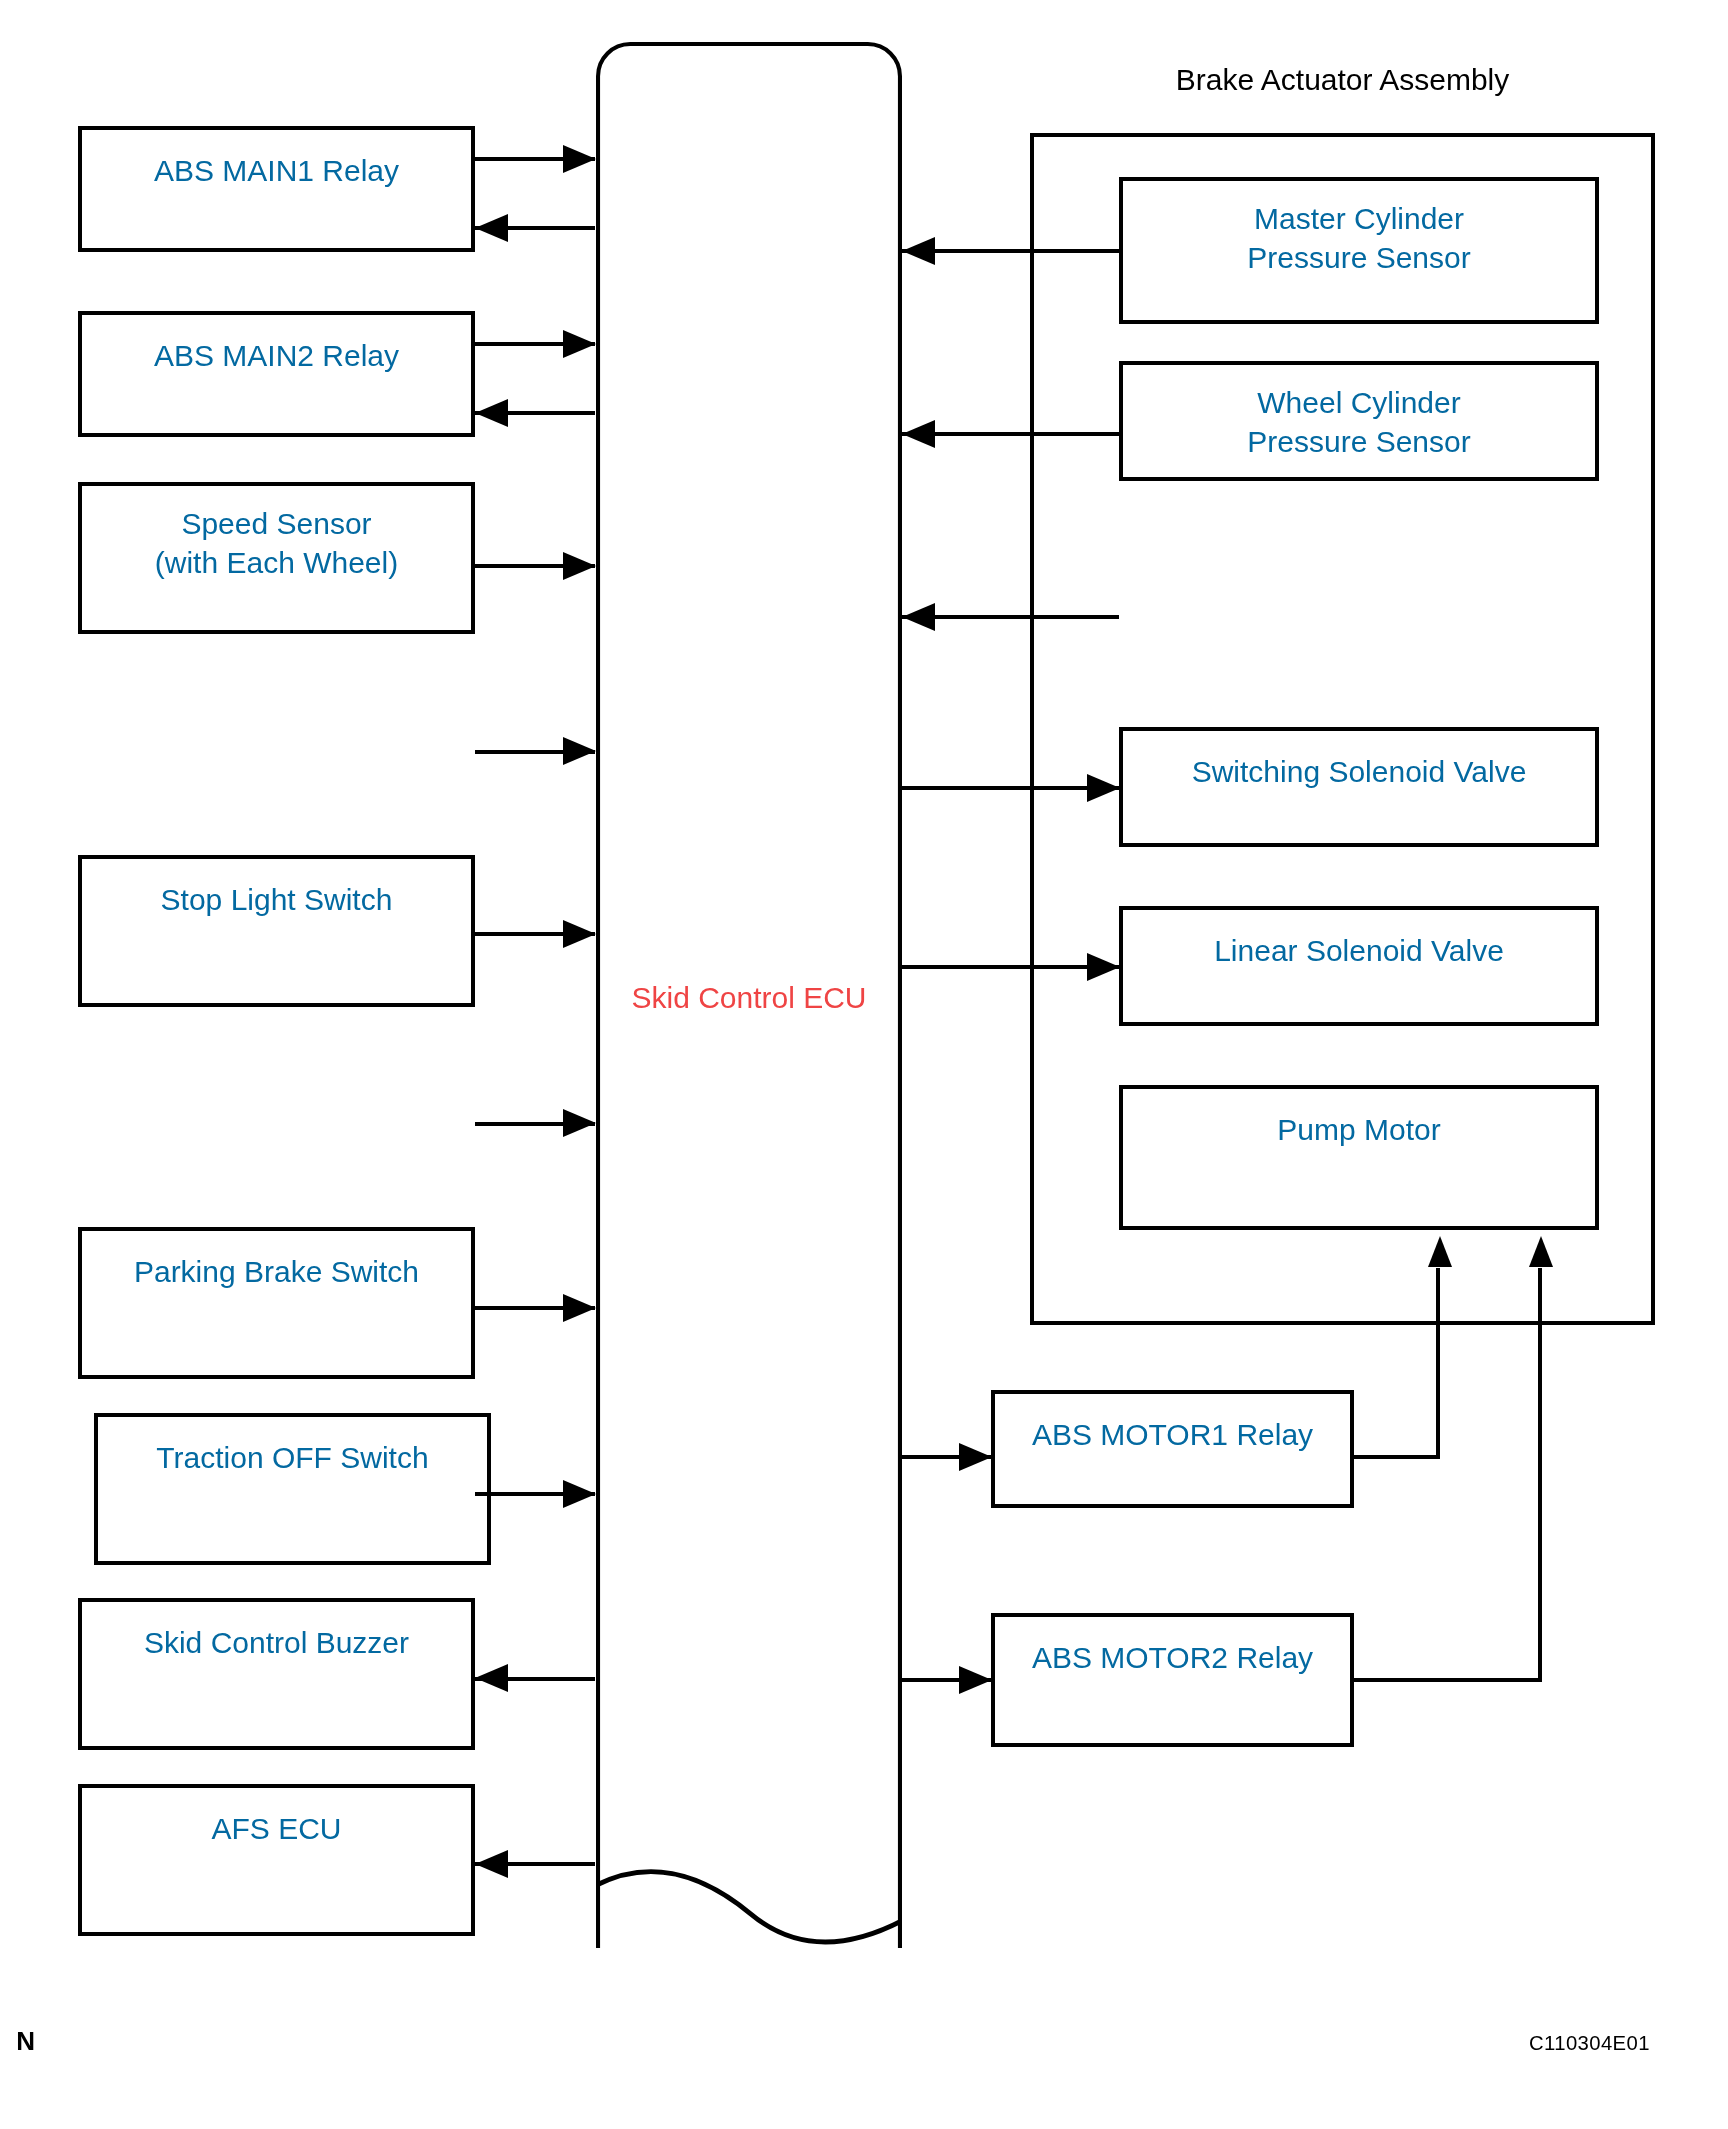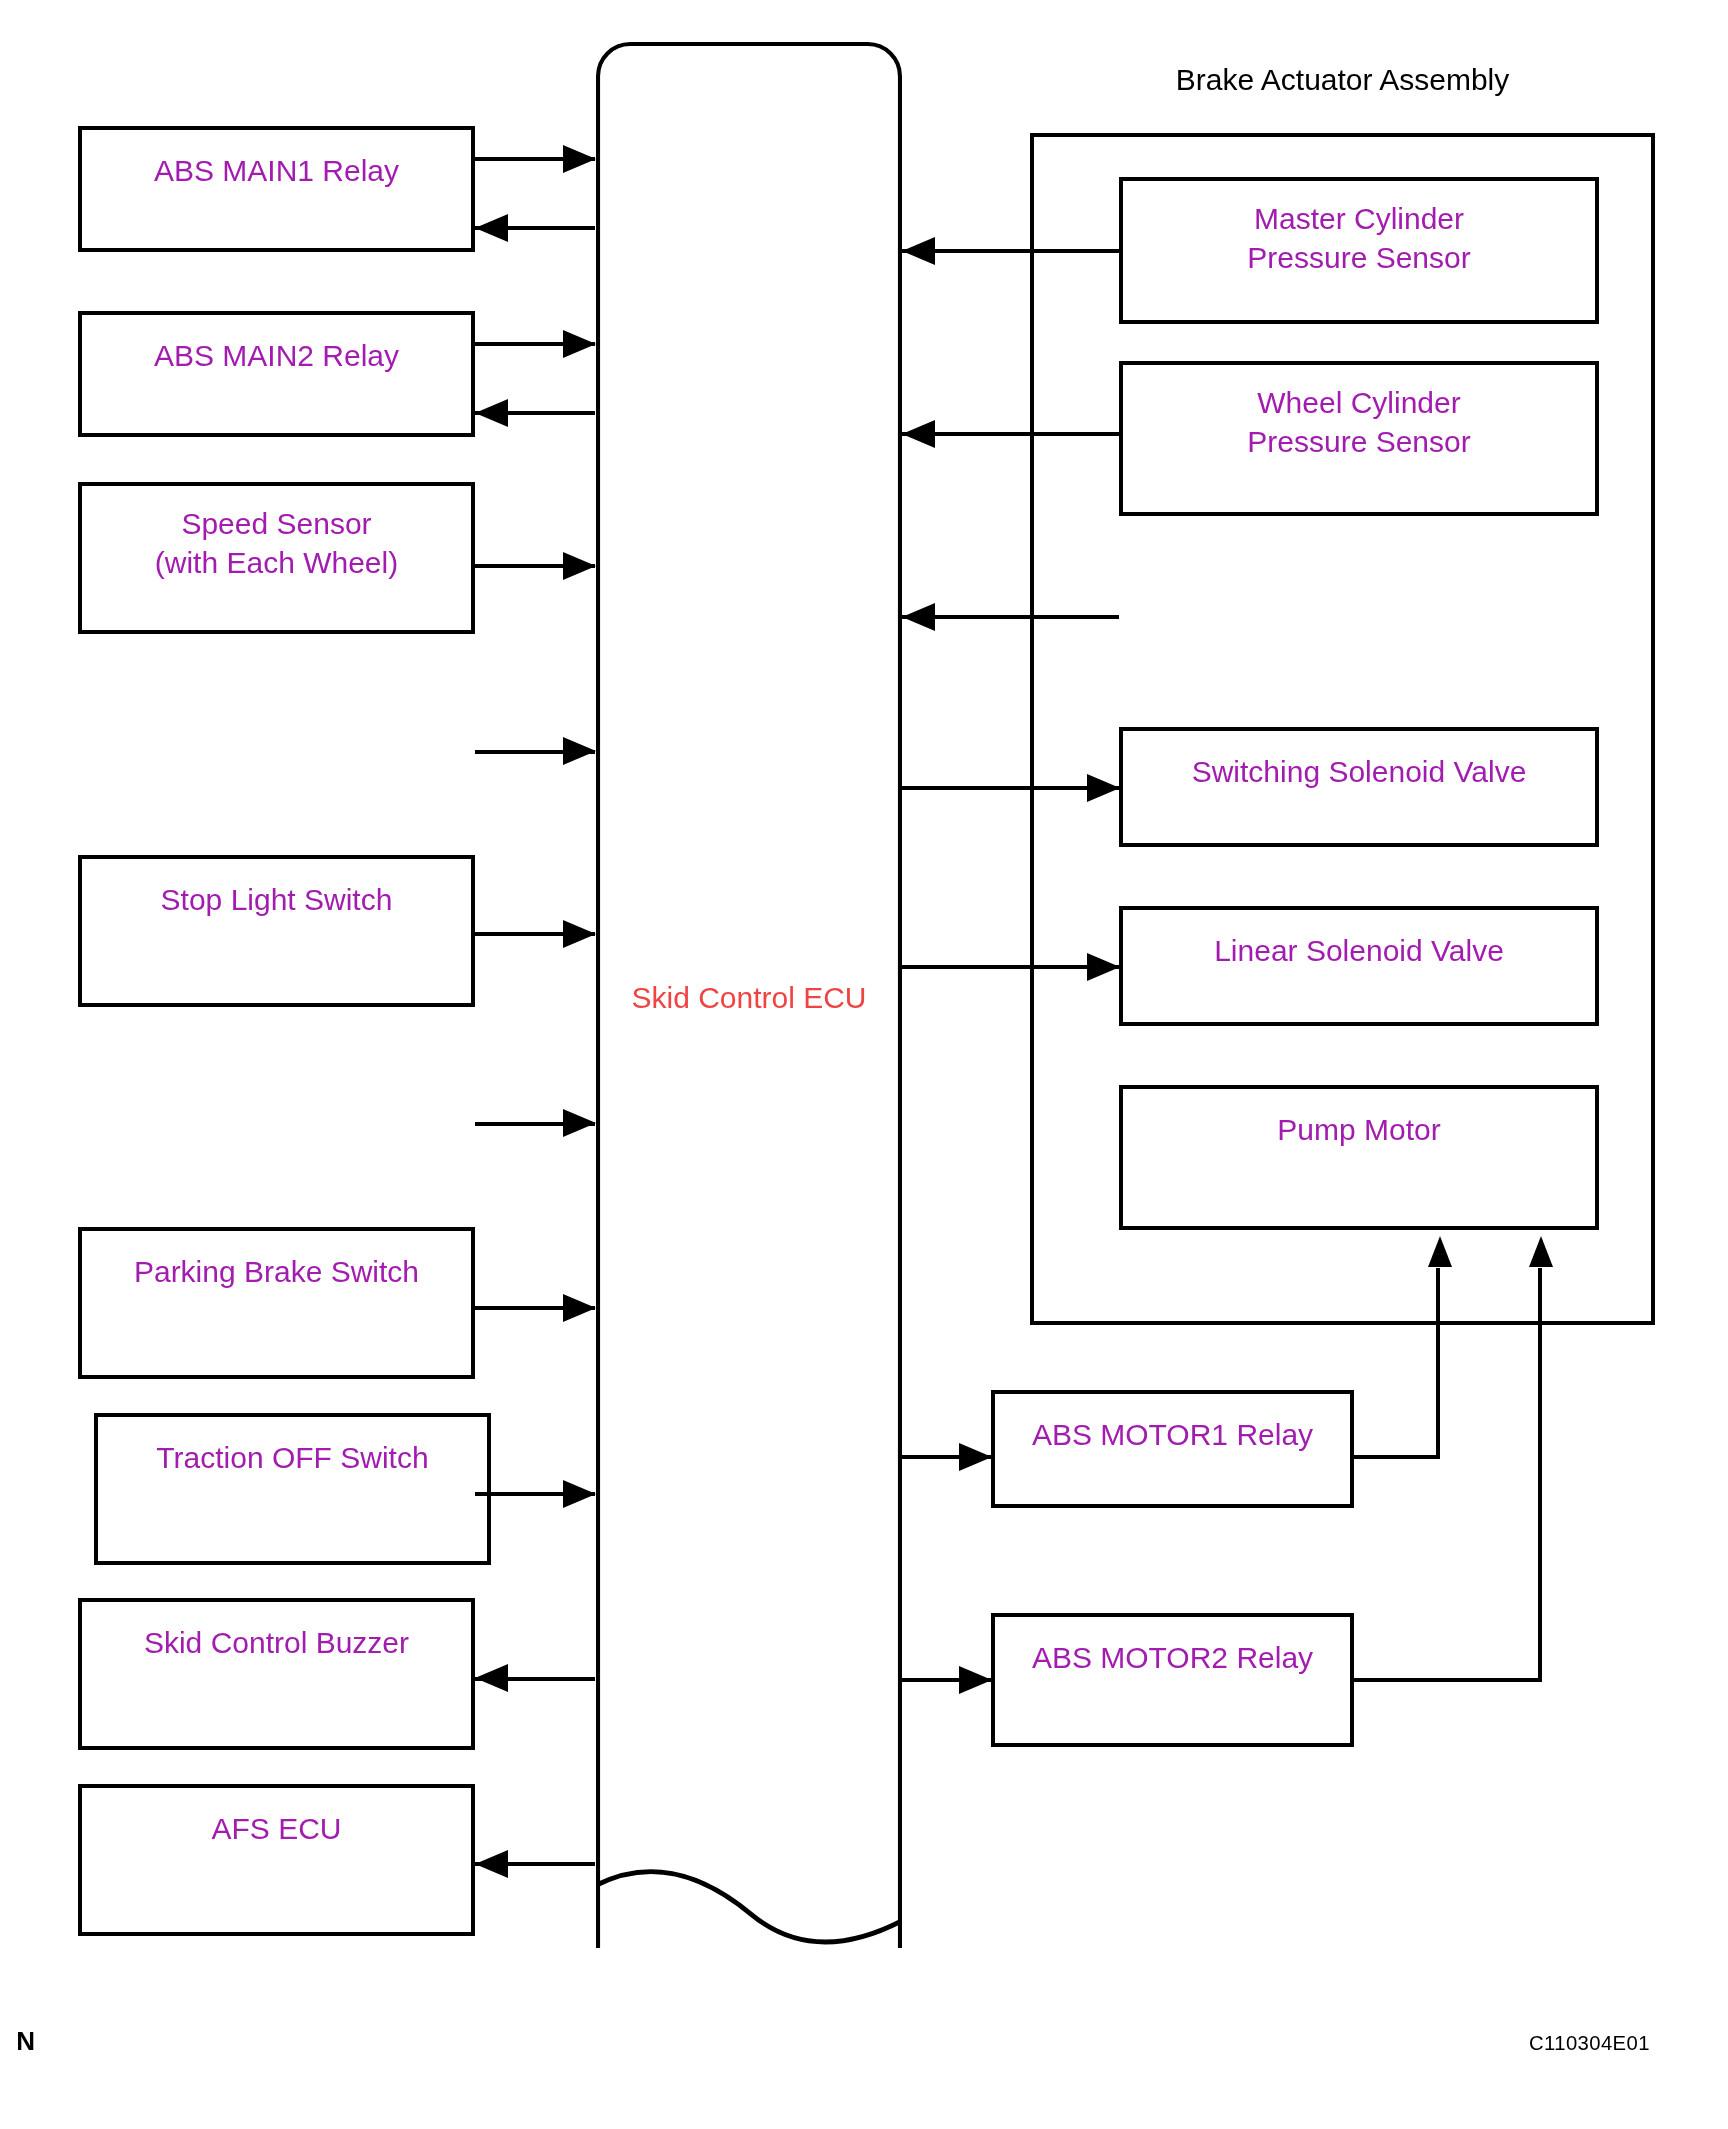--- a/index.html
+++ b/index.html
@@ -23,21 +23,21 @@
     position: absolute;
     box-sizing: border-box;
     border: 4.1px solid #000;
     background: #fff;
     display: flex;
     align-items: flex-start;
     justify-content: center;
     text-align: center;
     line-height: 1.30;
     font-size: 30px;
-    color: #a21caf;
+    color: #0369a1;
   }
   .block > .lbl {
     display: block;
     width: 100%;
     padding-top: 21px;
     white-space: pre-line;
   }
   .block.two-line > .lbl { padding-top: 18px; }
 
   
@@ -187,21 +187,21 @@
   </div>
 
   <div class="block" style="left:78px; top:1784px; width:397px; height:152px;">
     <span class="lbl">AFS ECU</span>
   </div>
 
   <div class="block two-line" style="left:1119px; top:177px; width:480px; height:147px; z-index:2;">
     <span class="lbl">Master Cylinder
 Pressure Sensor</span>
   </div>
-  <div class="block two-line" style="left:1119px; top:361px; width:480px; height:155px; z-index:2;">
+  <div class="block two-line" style="left:1119px; top:361px; width:480px; height:120px; z-index:2;">
     <span class="lbl">Wheel Cylinder
 Pressure Sensor</span>
   </div>
   <div class="block" style="left:1119px; top:727px; width:480px; height:120px; z-index:2;">
     <span class="lbl">Switching Solenoid Valve</span>
   </div>
   <div class="block" style="left:1119px; top:906px; width:480px; height:120px; z-index:2;">
     <span class="lbl">Linear Solenoid Valve</span>
   </div>
   <div class="block" style="left:1119px; top:1085px; width:480px; height:145px; z-index:2;">

